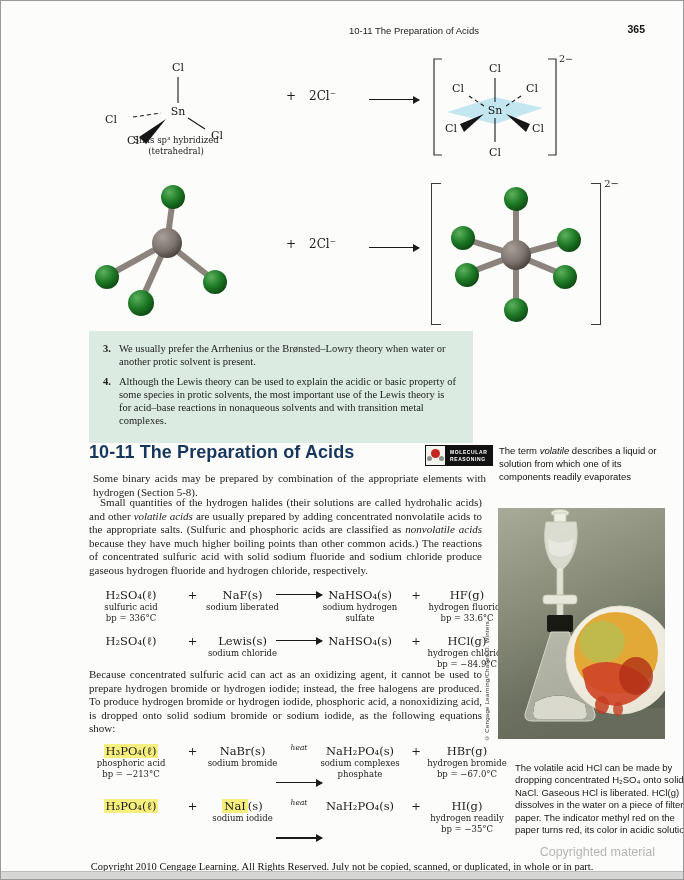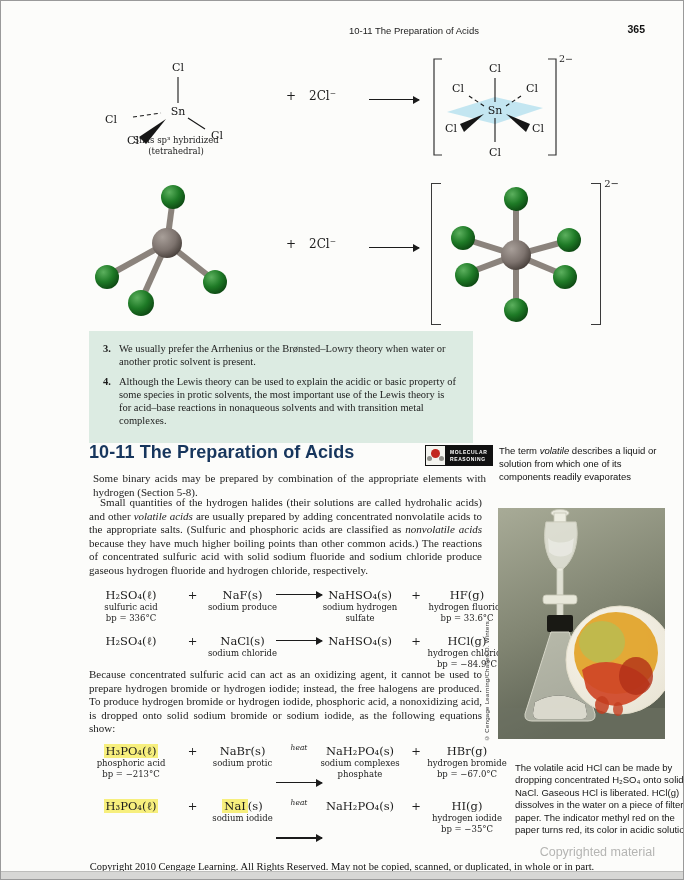--- a/index.html
+++ b/index.html
@@ -197,21 +197,21 @@
   <div class="eq-set" style="top:587px;">
     <div class="eq-row">
       <div class="eq-cell">
         <div class="eq-f">H₂SO₄(ℓ)</div>
         <div class="eq-l">sulfuric acid</div>
         <div class="eq-l">bp = 336°C</div>
       </div>
       <div class="eq-op">+</div>
       <div class="eq-cell">
         <div class="eq-f">NaF(s)</div>
-        <div class="eq-l">sodium produce</div>
+        <div class="eq-l">sodium liberated</div>
       </div>
       <div class="eq-arrow-cell">
           <span class="rxn-arrow"></span>
         </div>
       <div class="eq-cell">
         <div class="eq-f">NaHSO₄(s)</div>
         <div class="eq-l">sodium hydrogen</div>
         <div class="eq-l">sulfate</div>
       </div>
       <div class="eq-op">+</div>
@@ -220,21 +220,21 @@
         <div class="eq-l">hydrogen fluoride</div>
         <div class="eq-l">bp = 33.6°C</div>
       </div>
     </div>
     <div class="eq-row">
       <div class="eq-cell">
         <div class="eq-f">H₂SO₄(ℓ)</div>
       </div>
       <div class="eq-op">+</div>
       <div class="eq-cell">
-        <div class="eq-f">NaCl(s)</div>
+        <div class="eq-f">Lewis(s)</div>
         <div class="eq-l">sodium chloride</div>
       </div>
       <div class="eq-arrow-cell">
           <span class="rxn-arrow"></span>
         </div>
       <div class="eq-cell">
         <div class="eq-f">NaHSO₄(s)</div>
       </div>
       <div class="eq-op">+</div>
       <div class="eq-cell">
@@ -250,21 +250,21 @@
   <div class="eq-set" style="top:743px;">
     <div class="eq-row">
       <div class="eq-cell">
         <div class="eq-f"><span class="hl" style="background-color: rgb(247, 239, 125);">H₃PO₄(ℓ)</span></div>
         <div class="eq-l">phosphoric acid</div>
         <div class="eq-l">bp = −213°C</div>
       </div>
       <div class="eq-op">+</div>
       <div class="eq-cell">
         <div class="eq-f">NaBr(s)</div>
-        <div class="eq-l">sodium protic</div>
+        <div class="eq-l">sodium bromide</div>
       </div>
       <div class="eq-arrow-cell heat">
         <span class="heat-label">heat</span>
         <span class="rxn-arrow"></span>
       </div>
       <div class="eq-cell">
         <div class="eq-f">NaH₂PO₄(s)</div>
         <div class="eq-l">sodium complexes</div>
         <div class="eq-l">phosphate</div>
       </div>
@@ -287,21 +287,21 @@
       <div class="eq-arrow-cell heat">
         <span class="heat-label">heat</span>
         <span class="rxn-arrow"></span>
       </div>
       <div class="eq-cell">
         <div class="eq-f">NaH₂PO₄(s)</div>
       </div>
       <div class="eq-op">+</div>
       <div class="eq-cell">
         <div class="eq-f">HI(g)</div>
-        <div class="eq-l">hydrogen iodide</div>
+        <div class="eq-l">hydrogen readily</div>
         <div class="eq-l">bp = −35°C</div>
       </div>
     </div>
   </div>
 
   <p class="margin-note"><span>The term </span><span class="ital">volatile</span><span> describes a liquid or solution from which one of its components readily evaporates</span></p>
 
   <div class="photo">
     <svg width="167" height="231" viewBox="0 0 167 231">
       <defs>
@@ -341,16 +341,16 @@
       <path d="M84,162 Q100,150 122,156 Q145,162 152,176 Q140,196 118,198 Q96,196 88,180 Z" fill="#cf4526" opacity="0.92"></path>
       <ellipse cx="138" cy="168" rx="17" ry="19" fill="#b23018" opacity="0.8"></ellipse>
       <ellipse cx="104" cy="197" rx="7" ry="9" fill="#c33d1f" opacity="0.85"></ellipse>
       <ellipse cx="120" cy="201" rx="5" ry="7" fill="#c33d1f" opacity="0.8"></ellipse>
     </svg>
   </div>
   <div class="photo-credit">© Cengage Learning/Charles D. Winters</div>
   <p class="caption">The volatile acid HCl can be made by dropping concentrated H₂SO₄ onto solid NaCl. Gaseous HCl is liberated. HCl(g) dissolves in the water on a piece of filter paper. The indicator methyl red on the paper turns red, its color in acidic solution.</p>
 
   <div class="watermark">Copyrighted material</div>
-  <div class="copyline">Copyright 2010 Cengage Learning. All Rights Reserved. May not be copied, scanned, or duplicated, in whole or in part.</div>
+  <div class="copyline">Copyright 2010 Cengage Learning. All Rights Reserved. July not be copied, scanned, or duplicated, in whole or in part.</div>
   <div class="bottom-band"></div>
 
 </div>
 
 </body></html>

